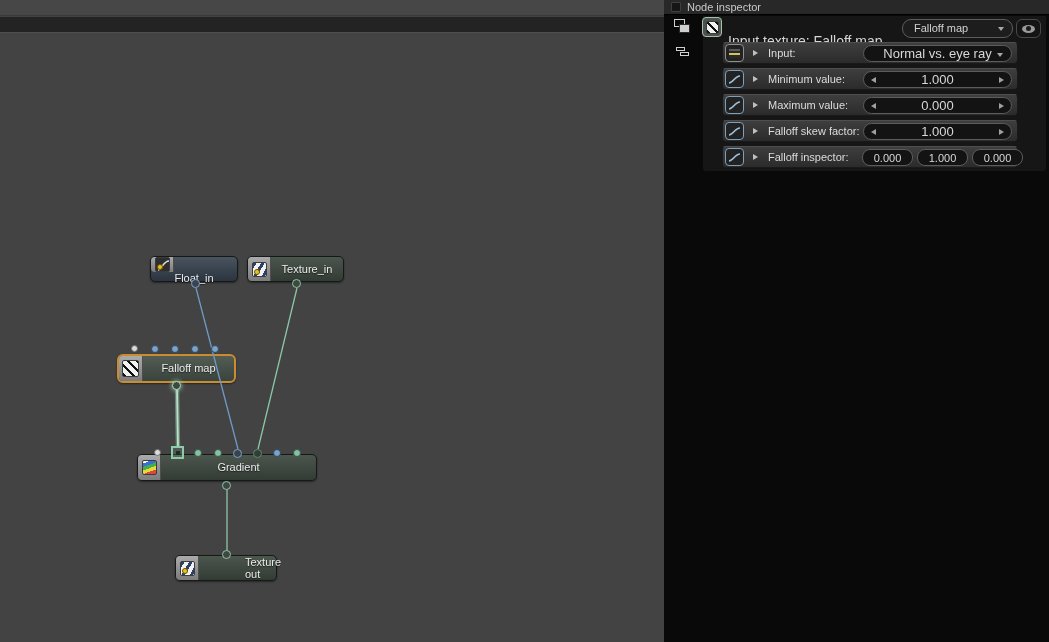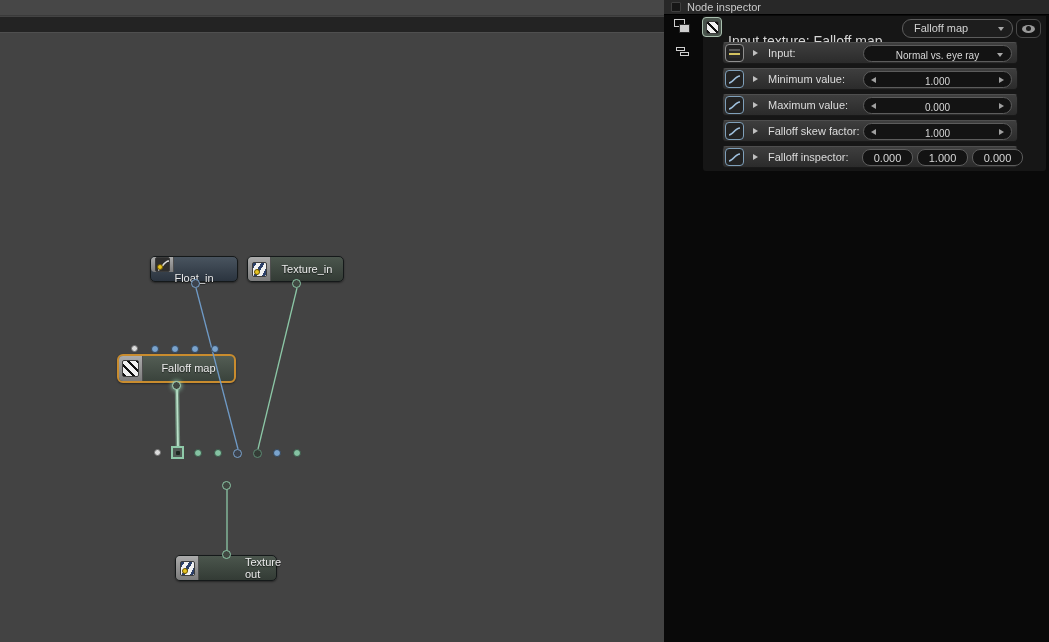--- a/index.html
+++ b/index.html
@@ -77,21 +77,21 @@
   .irow .rowicon{position:absolute;left:2px;top:1px;width:19px;height:18px;border-radius:4px;background:#222;
         display:flex;align-items:center;justify-content:center;}
   .bd-blue{border:1.5px solid #7fa0ba;}
   .bd-gray{border:1.5px solid #8f8f8f;}
   .enum-glyph{width:11px;height:9px;background:linear-gradient(#5a5a5a 0 2px,#2a2a2a 2px 100%);position:relative;}
   .enum-glyph i{position:absolute;left:0;top:4px;width:11px;height:2px;background:#d3c260;}
   .expand-tri{position:absolute;left:30px;top:7px;width:0;height:0;border-top:3.5px solid transparent;
         border-bottom:3.5px solid transparent;border-left:5px solid #c0c0c0;}
   .rlabel{position:absolute;left:45px;top:4px;font-size:11px;color:#dcdcdc;white-space:nowrap;}
   .rctrl{position:absolute;left:140px;top:2px;width:149px;height:17px;border-radius:9px;
-        background:#131313;border:1px solid #5c5c5c;color:#d8d8d8;font-size:10px;
+        background:#131313;border:1px solid #5c5c5c;color:#d8d8d8;font-size:13px;
         display:flex;align-items:flex-end;justify-content:center;}
   .arrow-l{position:absolute;left:7px;top:5px;width:0;height:0;border-top:3.5px solid transparent;
         border-bottom:3.5px solid transparent;border-right:5px solid #a0a0a0;}
   .arrow-r{position:absolute;right:7px;top:5px;width:0;height:0;border-top:3.5px solid transparent;
         border-bottom:3.5px solid transparent;border-left:5px solid #a0a0a0;}
   .vfield{position:absolute;top:2px;width:51px;height:17px;border-radius:8px;background:#131313;
         border:1px solid #5c5c5c;color:#d8d8d8;font-size:11px;display:flex;align-items:center;justify-content:center;}
 </style>
 </head>
 <body>
@@ -131,20 +131,26 @@
       <div class="nlabel">Texture_in</div>
     </div>
 
     <div class="node node-selected" style="left:117px;top:354px;width:119px;height:29px;">
       <div class="nicon" style="width:24px;">
         <div class="ic-inner ic-hatch" style="width:17px;height:17px;"></div>
       </div>
       <div class="nlabel">Falloff map</div>
     </div>
 
+    <div class="node body-green" style="left:137px;top:454px;width:180px;height:27px;">
+      <div class="nicon">
+        <div class="ic-inner ic-grad"></div>
+      </div>
+      <div class="nlabel">Gradient</div>
+    </div>
 
     <div class="node body-green" style="left:175px;top:555px;width:102px;gap:46px;">
       <div class="nicon">
         <div class="ic-inner ic-tex">
             <div class="yellow-dot"></div>
           </div>
       </div>
       <div class="nlabel">Texture out</div>
     </div>
 

